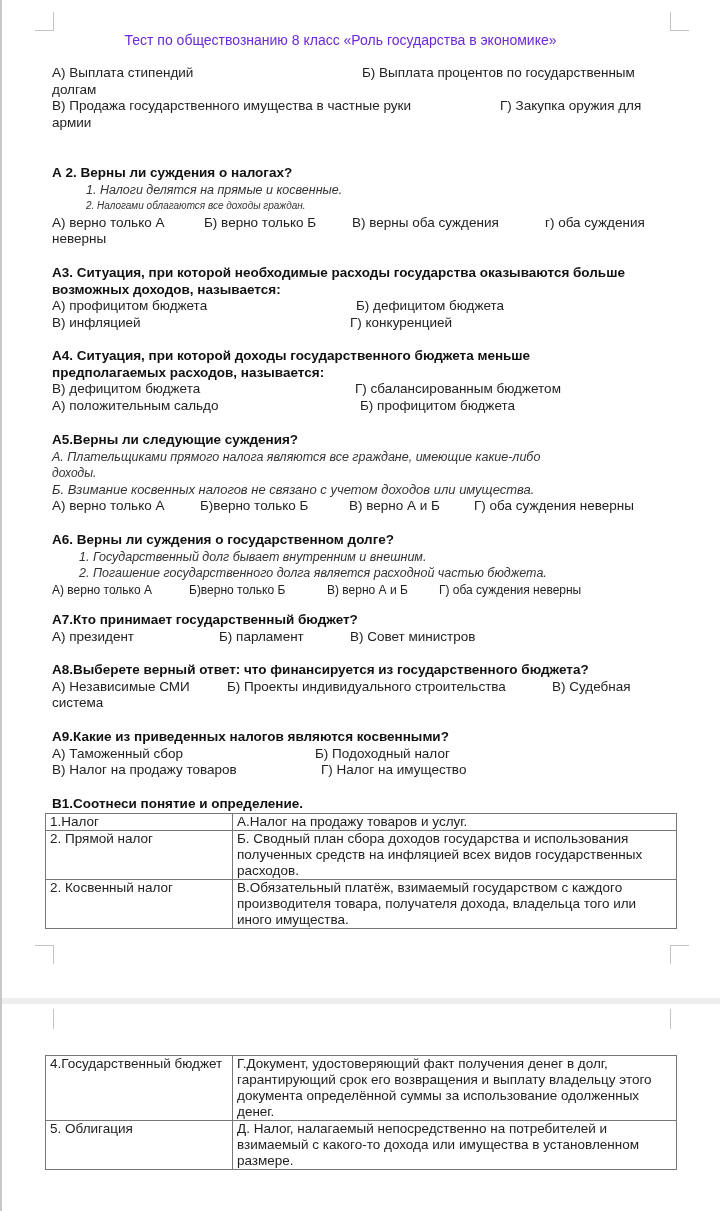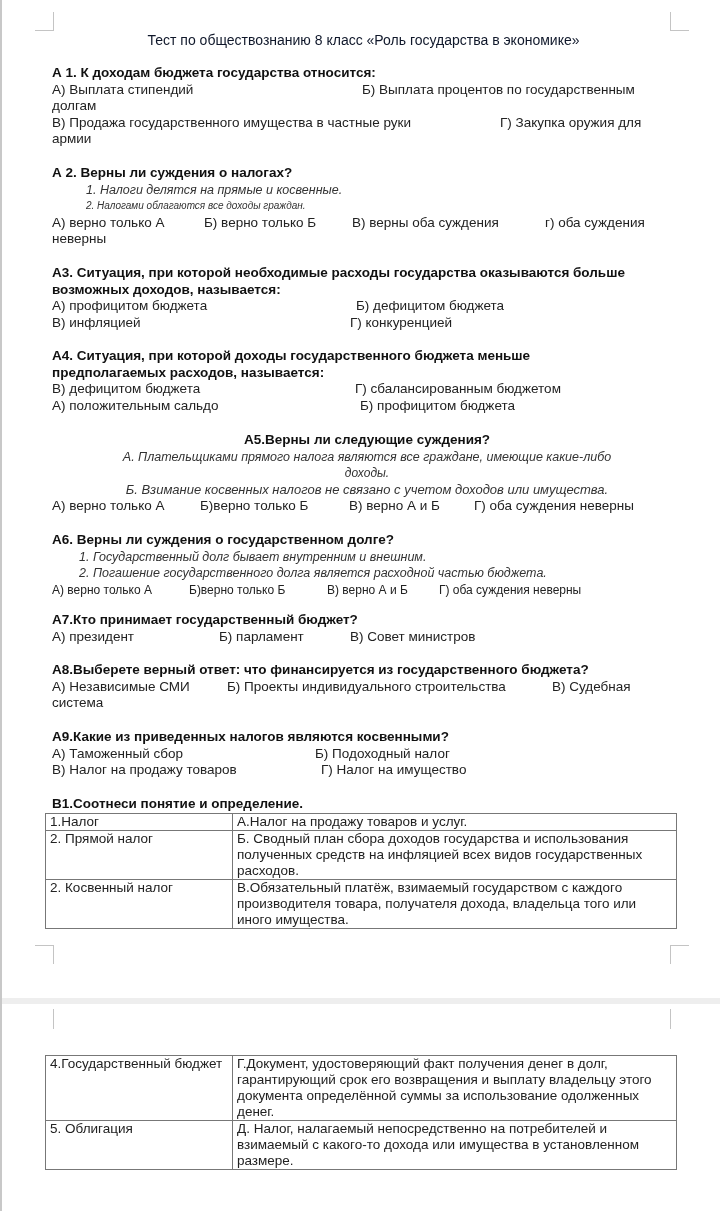--- a/index.html
+++ b/index.html
@@ -15,21 +15,21 @@
   .page1 { top: 0; height: 1000px; }
   .page-gap { position: absolute; left: 2px; top: 998px; width: 718px; height: 6px; background: #eeeeee; }
   .page2 { top: 1004px; height: 207px; }
   .corner { position: absolute; width: 18px; height: 18px; border-color: #c4c4c4; border-style: solid; border-width: 0; }
   .c-tl { left: 33px; top: 12px; border-right-width: 1px; border-bottom-width: 1px; }
   .c-tr { left: 668px; top: 12px; border-left-width: 1px; border-bottom-width: 1px; }
   .c-bl { left: 33px; top: 945px; border-right-width: 1px; border-top-width: 1px; }
   .c-br { left: 668px; top: 945px; border-left-width: 1px; border-top-width: 1px; }
   .c2-l { left: 51px; top: 1009px; height: 20px; border-left-width: 1px; width: 0; }
   .c2-r { left: 668px; top: 1009px; height: 20px; border-left-width: 1px; width: 0; }
-  .title { position: absolute; top: 32px; left: 0; width: 681px; text-align: center; font-size: 14px; font-weight: normal; color: #0f172a; margin-left: 23px; }
+  .title { position: absolute; top: 32px; left: 0; width: 681px; text-align: center; font-size: 14px; font-weight: normal; color: #6d28d9; }
   .q { position: absolute; left: 52px; width: 630px; font-size: 13.5px; line-height: 16.5px; }
   .qh { font-weight: bold; color: #111; }
   .row { position: relative; height: 16.5px; white-space: nowrap; }
   .row span { position: absolute; top: 0; }
   .it { font-style: italic; color: #333; }
   .ind { padding-left: 34px; }
   .small { font-size: 12px; }
 
   table.b1 { border-collapse: collapse; position: absolute; left: 45px; width: 632px; font-size: 13.5px; line-height: 16px; color: #222; }
   table.b1 td { border: 1px solid #777; vertical-align: top; padding: 0 4px; }
@@ -48,21 +48,20 @@
 </div>
 <div class="page-gap"></div>
 <div class="page page2">
   <div class="corner c2-l" style="top:5px;"></div>
   <div class="corner c2-r" style="top:5px;"></div>
 </div>
 
 <div class="title">Тест по обществознанию 8 класс «Роль государства в экономике»</div>
 
 <div class="q" style="top:65px;">
-  <div class="qh">А 1. К доходам бюджета государства относится:</div>
   <div class="row">
       <span style="left:0">А) Выплата стипендий</span>
       <span style="left:310px">Б) Выплата процентов по государственным</span>
     </div>
   <div class="row">
       <span style="left:0">долгам</span>
     </div>
   <div class="row">
       <span style="left:0">В) Продажа государственного имущества в частные руки</span>
       <span style="left:448px">Г) Закупка оружия для</span>
@@ -106,21 +105,21 @@
   <div class="row">
       <span style="left:0">В)  дефицитом бюджета</span>
       <span style="left:303px">Г) сбалансированным бюджетом</span>
     </div>
   <div class="row">
       <span style="left:0">А) положительным сальдо</span>
       <span style="left:308px">Б) профицитом бюджета</span>
     </div>
 </div>
 
-<div class="q" style="top:432px;text-align:center;">
+<div class="q" style="top:432px;">
   <div class="qh">А5.Верны ли следующие суждения?</div>
   <div class="it" style="font-size:12.5px;">А. Плательщиками прямого налога являются все граждане, имеющие какие-либо</div>
   <div class="it" style="font-size:12px;">доходы.</div>
   <div class="it" style="font-size:13px;">Б. Взимание косвенных налогов не связано с учетом доходов или имущества.</div>
   <div class="row">
       <span style="left:0">А) верно только А</span>
       <span style="left:148px">Б)верно только Б</span>
       <span style="left:297px">В) верно А и Б</span>
       <span style="left:422px">Г) оба суждения неверны</span>
     </div>

